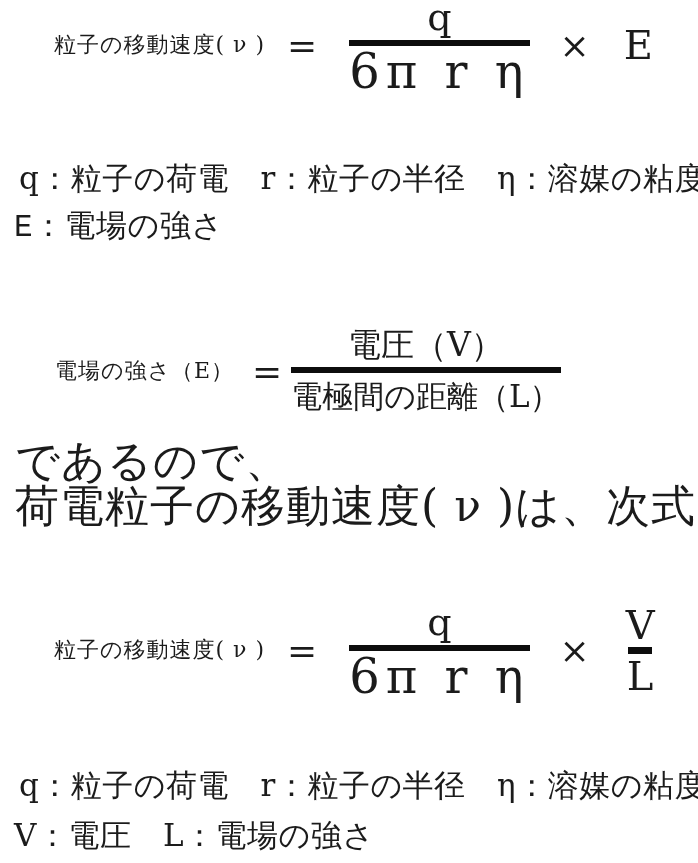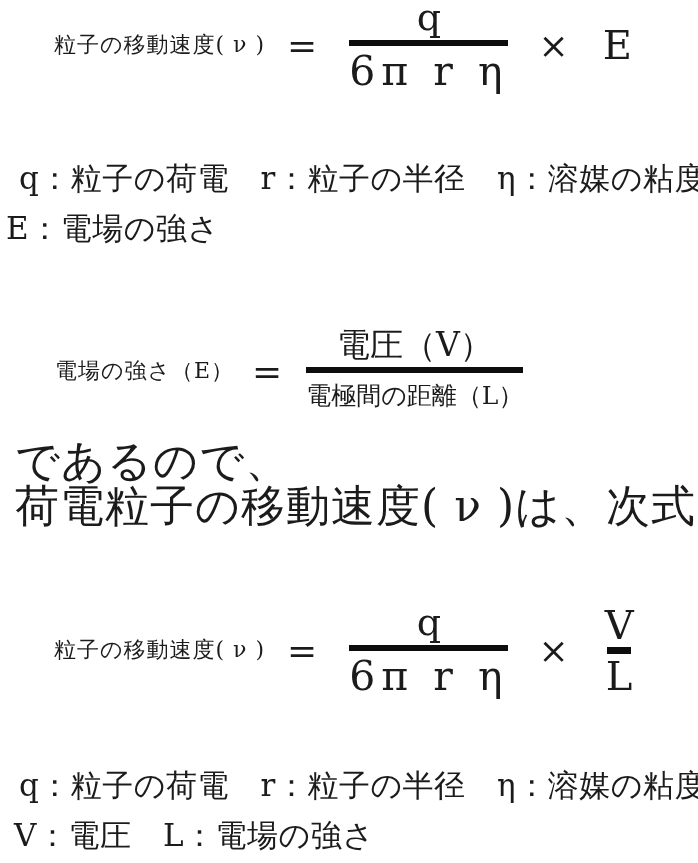--- a/index.html
+++ b/index.html
@@ -33,23 +33,23 @@
   }
   .latin {             
     font-size: 40px;
   }
   .fraction {
     display: flex;
     flex-direction: column;
     align-items: center;
   }
   .frac-num  { font-size: 38px; line-height: 46px; white-space: pre; }
-  .frac-den  { font-size: 41px; line-height: 50px; white-space: pre; letter-spacing: 6px; }
+  .frac-den  { font-size: 48px; line-height: 50px; white-space: pre; letter-spacing: 6px; }
   .frac-num-j { font-size: 33px; line-height: 44px; white-space: pre; }
-  .frac-den-j { font-size: 25px; line-height: 46px; white-space: pre; }
+  .frac-den-j { font-size: 31px; line-height: 46px; white-space: pre; }
   .frac-bar {
     align-self: stretch;
     height: 6px;
     background: #0d0d0d;
   }
   .minifrac { display: flex; flex-direction: column; align-items: center; }
   .minifrac .latin { line-height: 40px; font-weight: 500; }
   .mini-bar {
     width: 24px; height: 7px;
     background: #0d0d0d;
@@ -81,26 +81,26 @@
     <div class="fraction" style="margin-left:32px">
       <span class="frac-num">q</span>
       <div class="frac-bar"></div>
       <span class="frac-den">6π r η</span>
     </div>
     <span class="sym" style="margin-left:30px">×</span>
     <span class="latin" style="margin-left:34px">E</span>
   </div>
 
   <div class="legendline" style="top:158px; left:19px;">q：粒子の荷電　r：粒子の半径　η：溶媒の粘度</div>
-  <div class="legendline" style="top:208px; left:6px;">E：電場の強さ</div>
+  <div class="legendline" style="top:208px; left:14px;font-family:Liberation Mono, monospace;">E：電場の強さ</div>
 
   <div class="row" style="top:318px; left:15px; height:106px;justify-content:center;">
     <span class="jlabel">電場の強さ（E）</span>
     <span class="sym" style="margin-left:18px">=</span>
-    <div class="fraction" style="margin-left:24px">
+    <div class="fraction" style="margin-left:9px">
       <span class="frac-num-j">電圧（V）</span>
       <div class="frac-bar"></div>
       <span class="frac-den-j">電極間の距離（L）</span>
     </div>
   </div>
 
   <div class="textline" style="top:441px; left:15px;">であるので、</div>
   <div class="textline" style="top:486px; left:15px;">荷電粒子の移動速度( ν )は、次式でも表される。</div>
 
   <div class="row" style="top:598px; left:14px; height:104px;">

